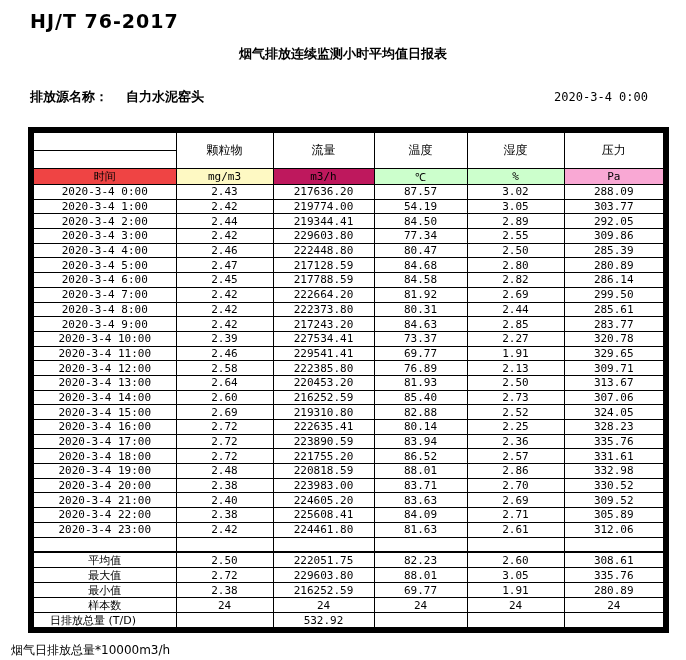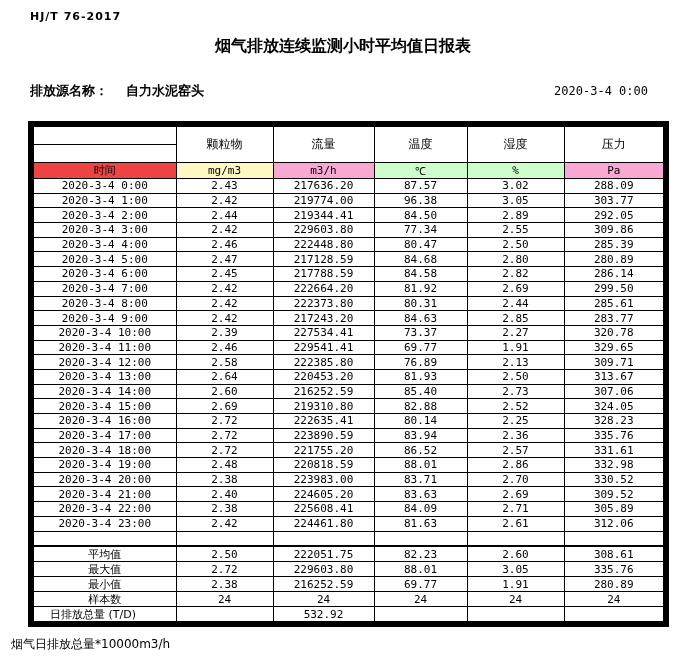--- a/index.html
+++ b/index.html
@@ -1,18 +1,18 @@
 <!DOCTYPE html>
 <html><head>
 <meta charset="utf-8">
 <style>
   html,body{margin:0;padding:0;background:#fff;}
   body{width:686px;height:660px;font-family:"DejaVu Sans","Liberation Sans",sans-serif;color:#000;}
-  .std{font-weight:bold;font-size:11px;margin:10px 0 0 30px;letter-spacing:1px;}
-  .title{text-align:center;font-weight:bold;font-size:16px;margin-top:13px;}
+  .std{font-weight:bold;font-size:19px;margin:10px 0 0 30px;letter-spacing:1px;}
+  .title{text-align:center;font-weight:bold;font-size:13px;margin-top:13px;}
   .src-row{display:flex;align-items:baseline;margin:25px 38px 0 30px;}
   .src-label,.src-name{font-weight:bold;font-size:13px;}
   .src-name{margin-left:18px;}
   .datetime{margin-left:auto;font-size:12px;font-family:"DejaVu Sans Mono","Liberation Mono",monospace;}
   table{border-collapse:collapse;table-layout:fixed;width:635px;margin:21px 0 0 28px;border:6px solid #000000;}
   th,td{border:1px solid #000;padding:0;text-align:center;font-weight:normal;white-space:nowrap;overflow:hidden;}
   .name-row th{height:17px;font-size:12px;}
   .green th{height:15px;font-size:11px;font-family:"DejaVu Sans Mono","Liberation Mono",monospace;}
   tbody td{height:13.7px;font-size:11px;line-height:1;font-family:"DejaVu Sans Mono","Liberation Mono",monospace;}
   tbody.summary td{height:14px;}
@@ -52,40 +52,40 @@
         <th rowspan="2">温度</th>
         <th rowspan="2">湿度</th>
         <th rowspan="2">压力</th>
       </tr>
       <tr class="name-row">
         <th></th>
       </tr>
       <tr class="green" id="unit-row">
         <th style="background: #ef4444;">时间</th>
         <th style="background: #fef9c3;">mg/m3</th>
-        <th style="background: #f9a8d4;">m3/h</th>
+        <th style="background: #be185d;">m3/h</th>
         <th style="background: rgb(204, 255, 204);">℃</th>
         <th style="background: rgb(204, 255, 204);">%</th>
         <th style="background: #f9a8d4;">Pa</th>
       </tr>
     </thead>
     <tbody id="data-rows">
         <tr>
           <td>2020-3-4 0:00</td>
           <td>2.43</td>
           <td>217636.20</td>
           <td>87.57</td>
           <td>3.02</td>
           <td>288.09</td>
         </tr>
         <tr>
           <td>2020-3-4 1:00</td>
           <td>2.42</td>
           <td>219774.00</td>
-          <td>96.38</td>
+          <td>54.19</td>
           <td>3.05</td>
           <td>303.77</td>
         </tr>
         <tr>
           <td>2020-3-4 2:00</td>
           <td>2.44</td>
           <td>219344.41</td>
           <td>84.50</td>
           <td>2.89</td>
           <td>292.05</td>

